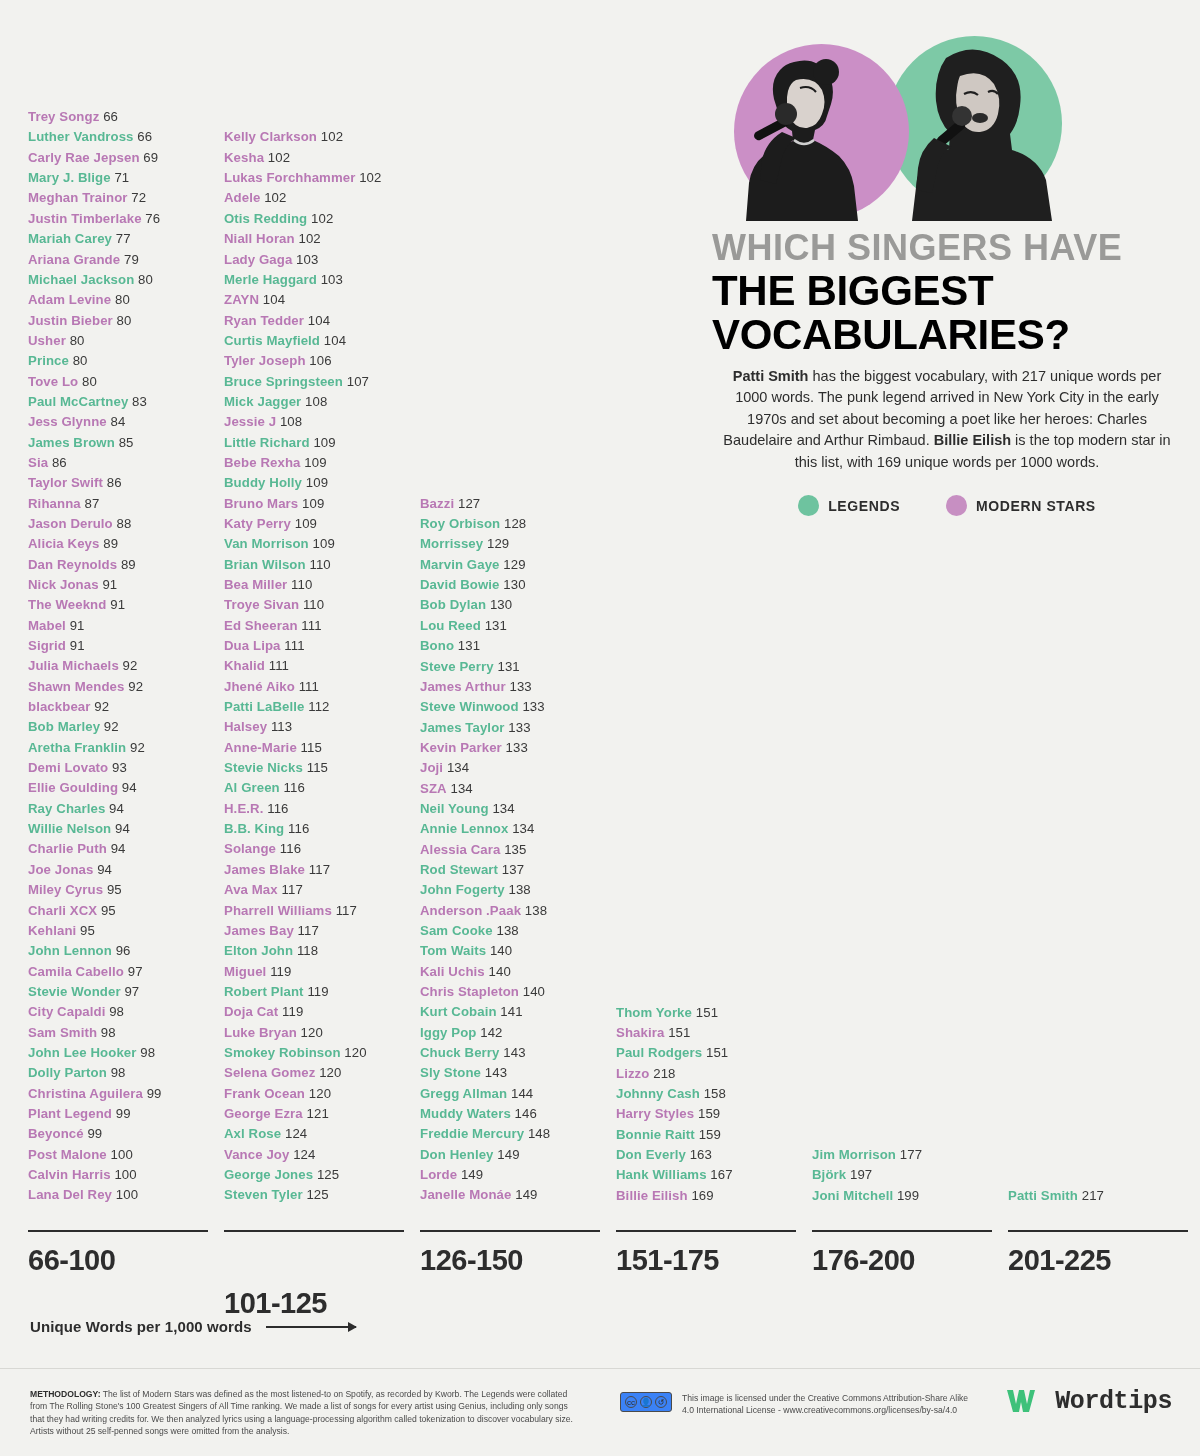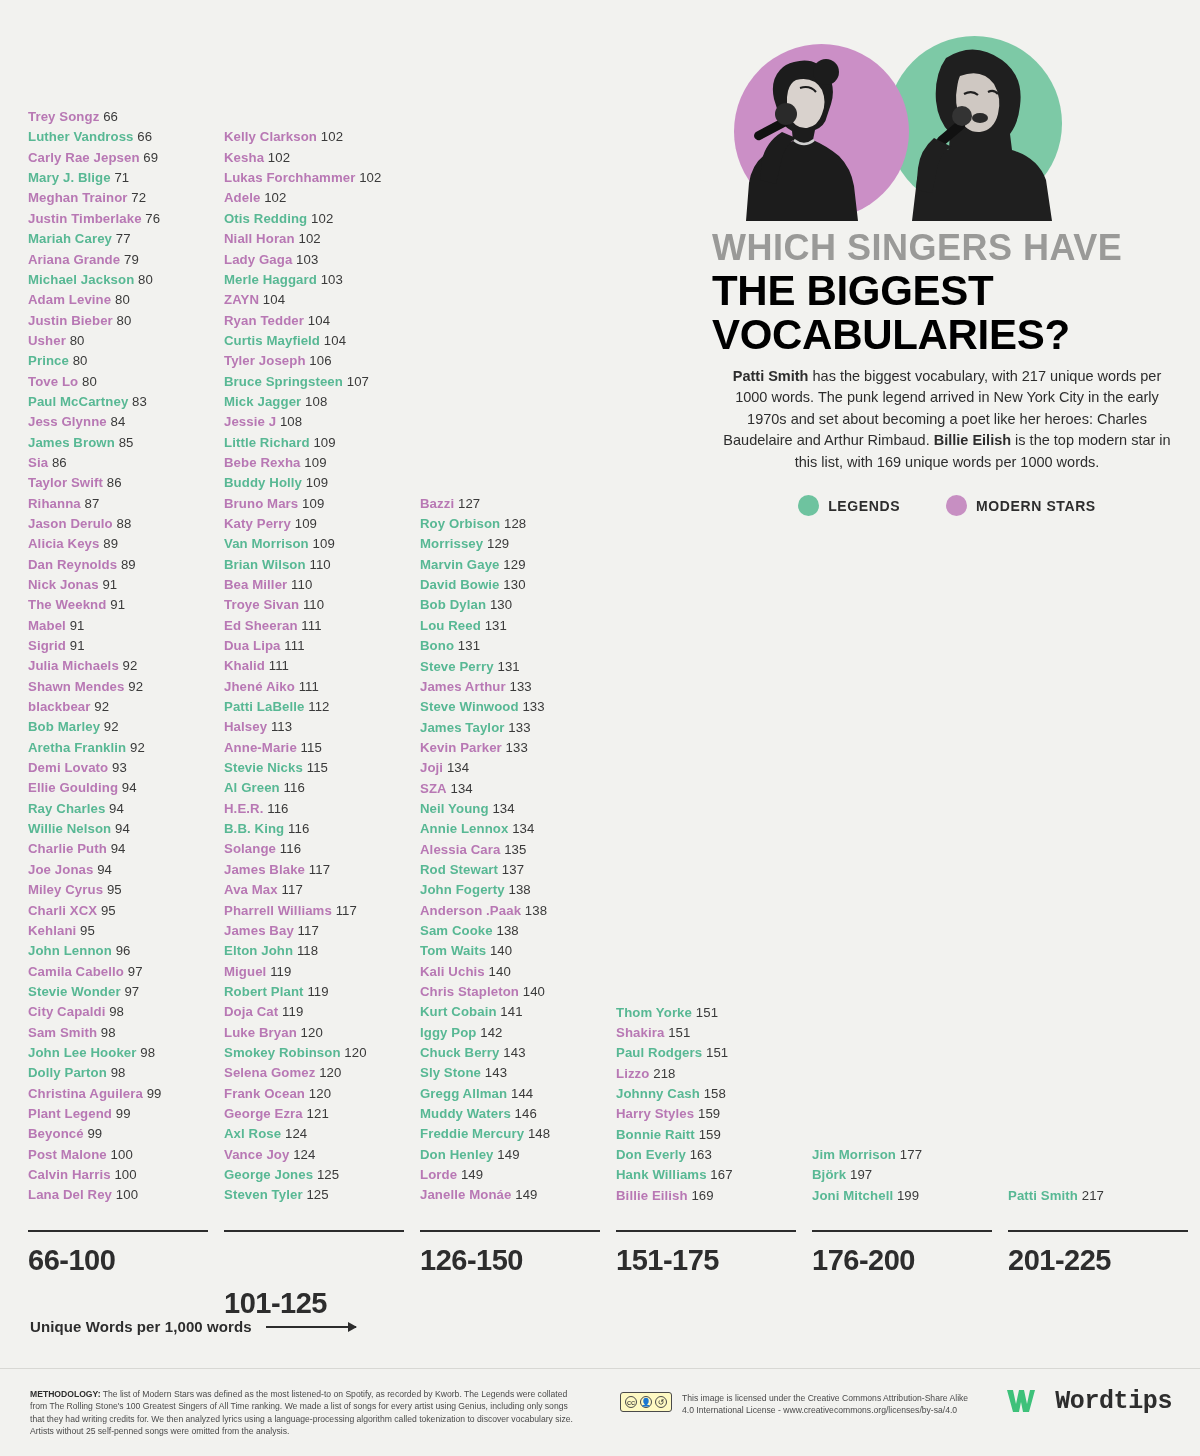--- a/index.html
+++ b/index.html
@@ -114,21 +114,21 @@
   }
   .methodology b { font-weight:bold; color:#2d2d2d; }
 
   .license {
     position:absolute; left:620px; top:1392px;
     display:flex; align-items:flex-start; gap:10px;
   }
   .cc-badge {
     width:52px; height:20px; border:1px solid #4a4a4a; border-radius:3px;
     display:flex; align-items:center; justify-content:center; gap:3px;
-    background:#fef9c3;
+    background:#3b82f6;
   }
   .cc-badge span {
     display:inline-block; width:12px; height:12px; border-radius:50%;
     border:1.2px solid #4a4a4a; font-size:8px; line-height:11px; text-align:center;
   }
   .license-text { font-size:8.6px; line-height:12.4px; color:#4a4a4a; }
 
   .brand {
     position:absolute; right:28px; top:1386px;
     display:flex; align-items:flex-end; gap:20px;font-family:Liberation Mono, monospace;

